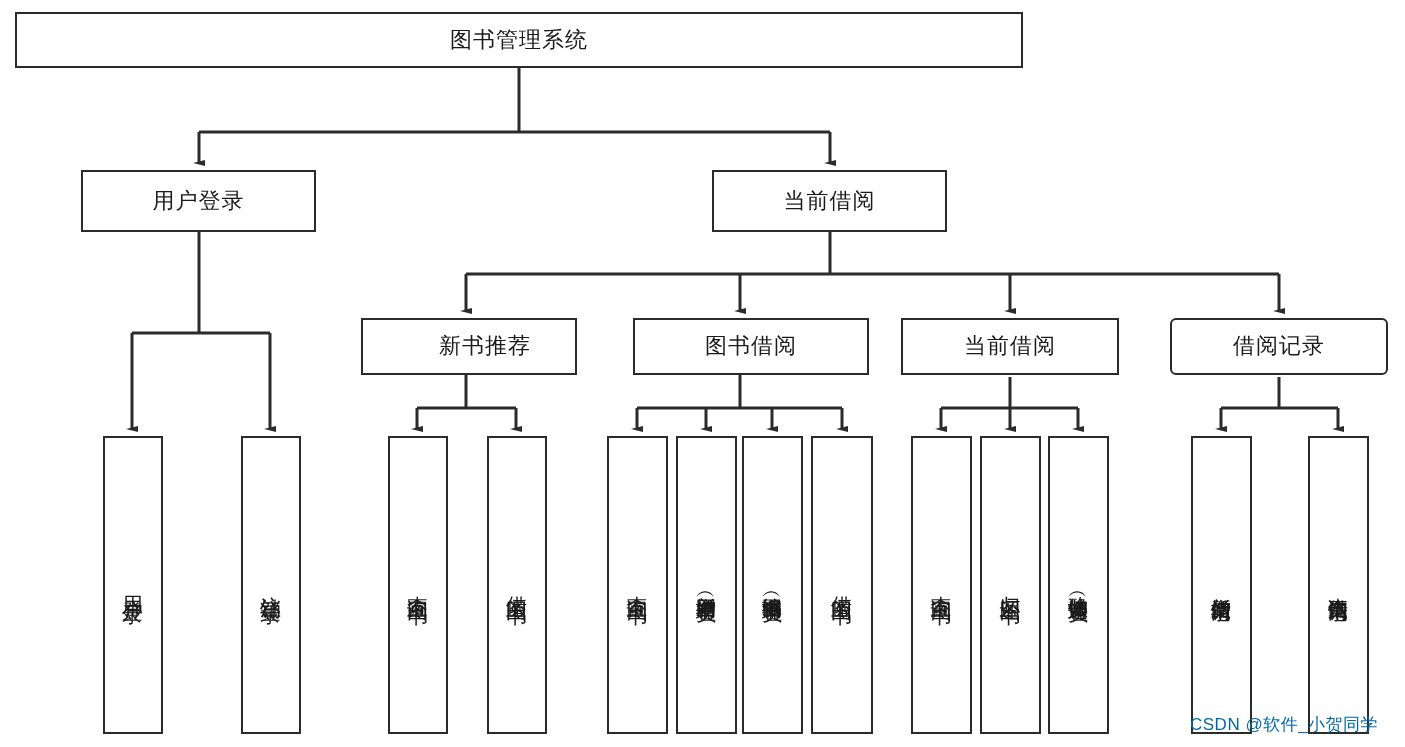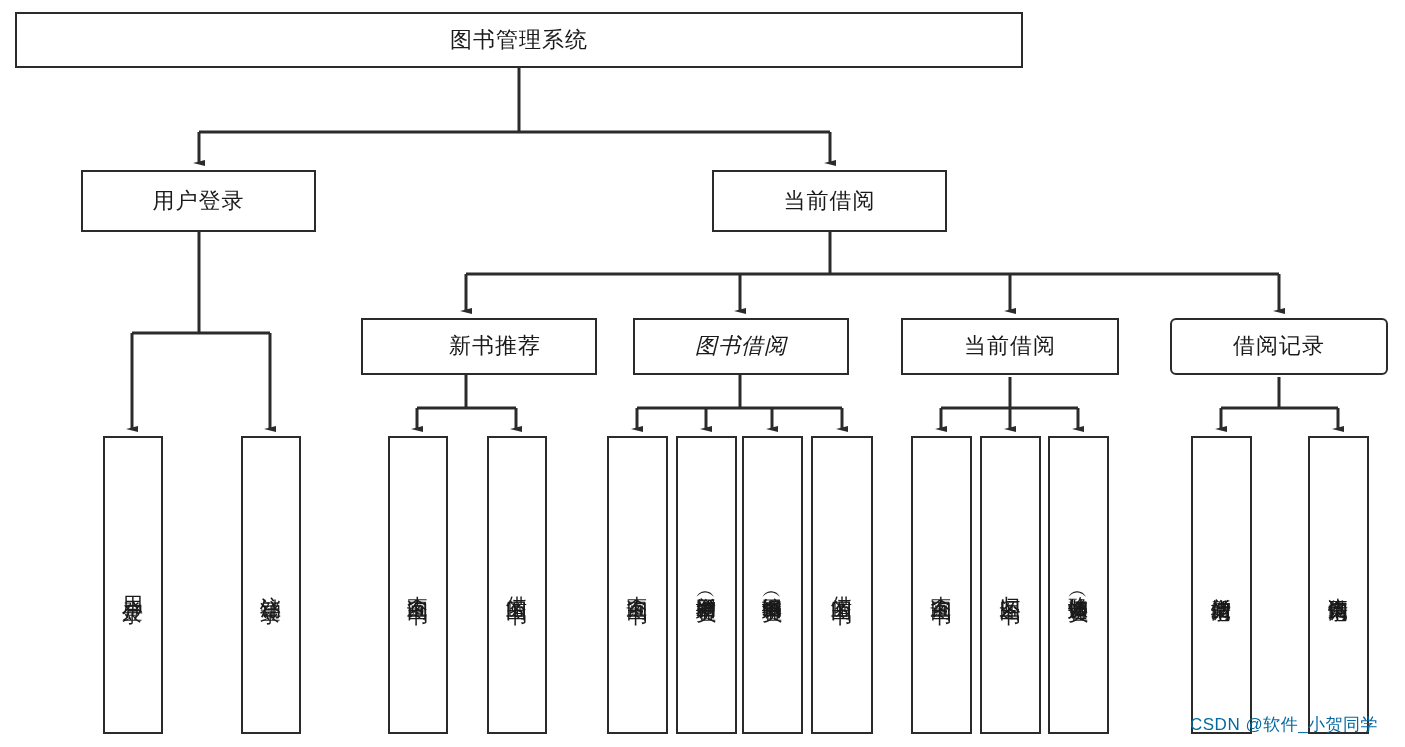--- a/index.html
+++ b/index.html
@@ -132,24 +132,24 @@
     <span class="node-label-h">图书管理系统</span>
   </div>
 
   <div class="node-box" style="left:81px; top:170px; width:235px; height:62px;">
     <span class="node-label-h">用户登录</span>
   </div>
   <div class="node-box" style="left:712px; top:170px; width:235px; height:62px;">
     <span class="node-label-h">当前借阅</span>
   </div>
 
-  <div class="node-box" style="left:361px; top:318px; width:236px; height:57px;padding-left:32px;">
+  <div class="node-box" style="left:361px; top:318px; width:216px; height:57px;padding-left:32px;">
     <span class="node-label-h">新书推荐</span>
   </div>
-  <div class="node-box" style="left:633px; top:318px; width:216px; height:57px;font-style:italic;">
+  <div class="node-box" style="left:633px; top:318px; width:236px; height:57px;">
     <span class="node-label-h">图书借阅</span>
   </div>
   <div class="node-box" style="left:901px; top:318px; width:218px; height:57px;align-items:center;">
     <span class="node-label-h">当前借阅</span>
   </div>
   <div class="node-box" style="left:1170px; top:318px; width:218px; height:57px;border-radius:6px;">
     <span class="node-label-h">借阅记录</span>
   </div>
 
   <div class="node-box leaf" style="left:103px; top:436px; width:60px; height:298px;">

